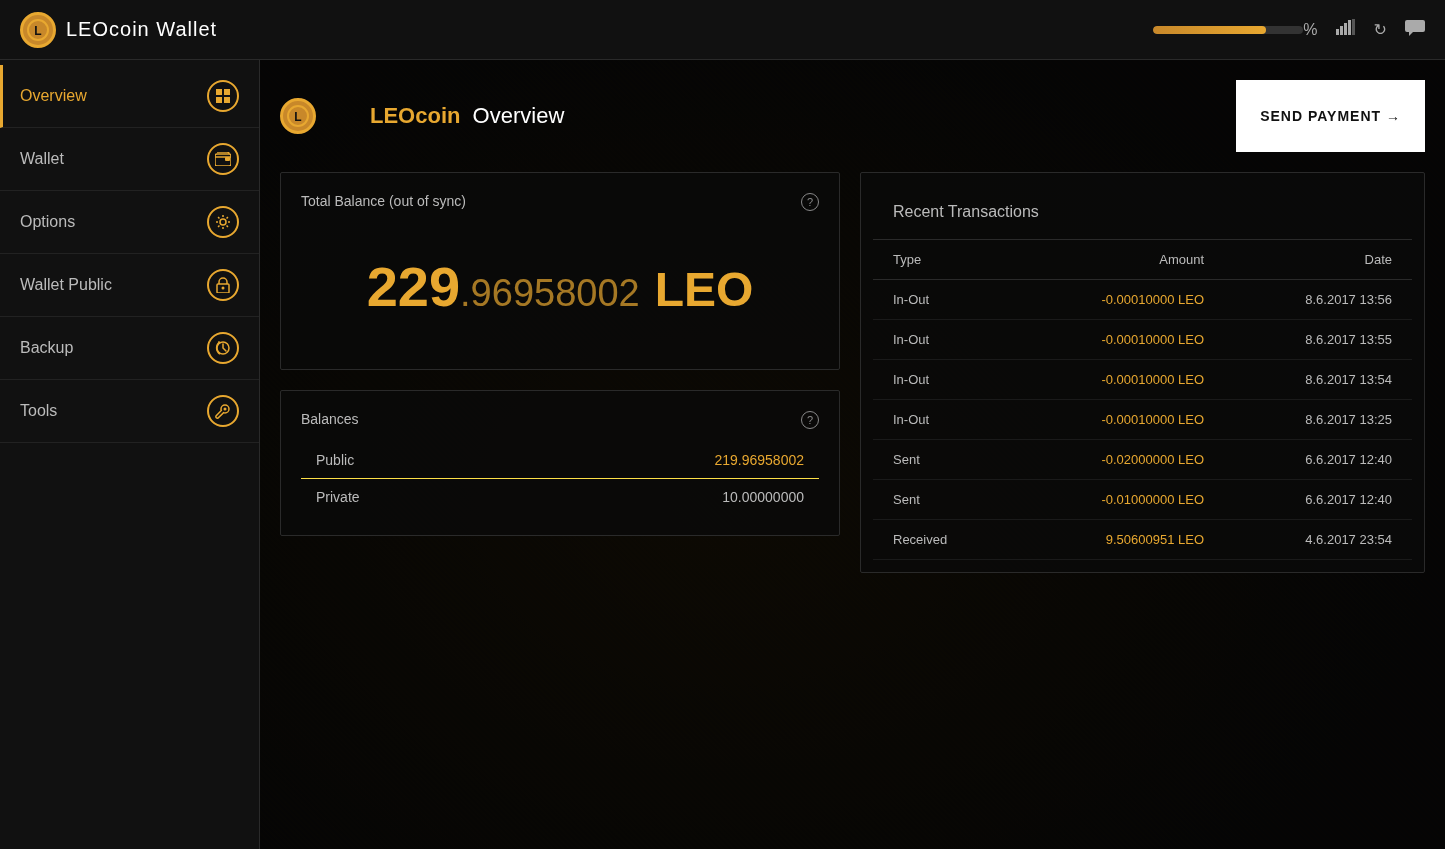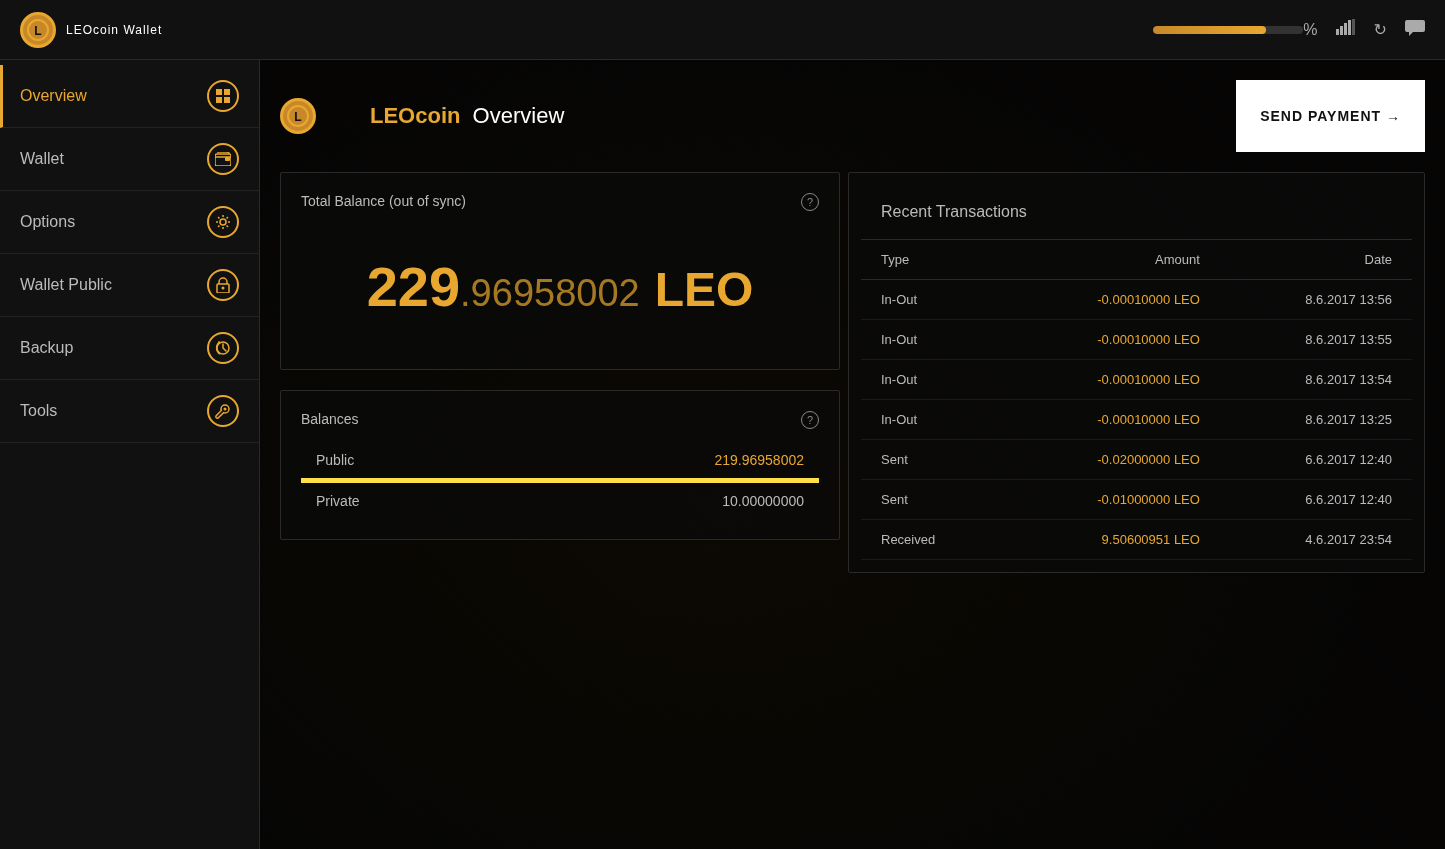--- a/index.html
+++ b/index.html
@@ -51,21 +51,21 @@
       border: 3px solid #e8a830;
       display: flex;
       align-items: center;
       justify-content: center;
       font-weight: bold;
       color: #111;
       font-size: 14px;
     }
 
     .logo-text {
-      font-size: 12px;
+      font-size: 20px;
       color: #e8a830;
       font-weight: bold;
       letter-spacing: 1px;
     }
 
     .logo-text span {
       color: #fff;
       font-weight: normal;
     }
 
@@ -261,41 +261,41 @@
     
     .balances-table {
       width: 100%;
     }
 
     .balances-row {
       display: flex;
       justify-content: space-between;
       align-items: center;
       padding: 10px 15px;
-      border-bottom: 5px solid #fde047;
+      border-bottom: 1px solid #fde047;
     }
 
     .balances-row:last-child {
       border-bottom: none;
     }
 
     .balances-label {
       color: #bbb;
       font-size: 14px;
     }
 
     .balances-value {
       color: #e8a830;
       font-size: 14px;
     }
 
     
     .two-col {
       display: flex;
-      gap: 8px;
+      gap: 20px;
     }
 
     .col-left {
       flex: 0 0 560px;
     }
 
     .col-right {
       flex: 1;
     }
 

